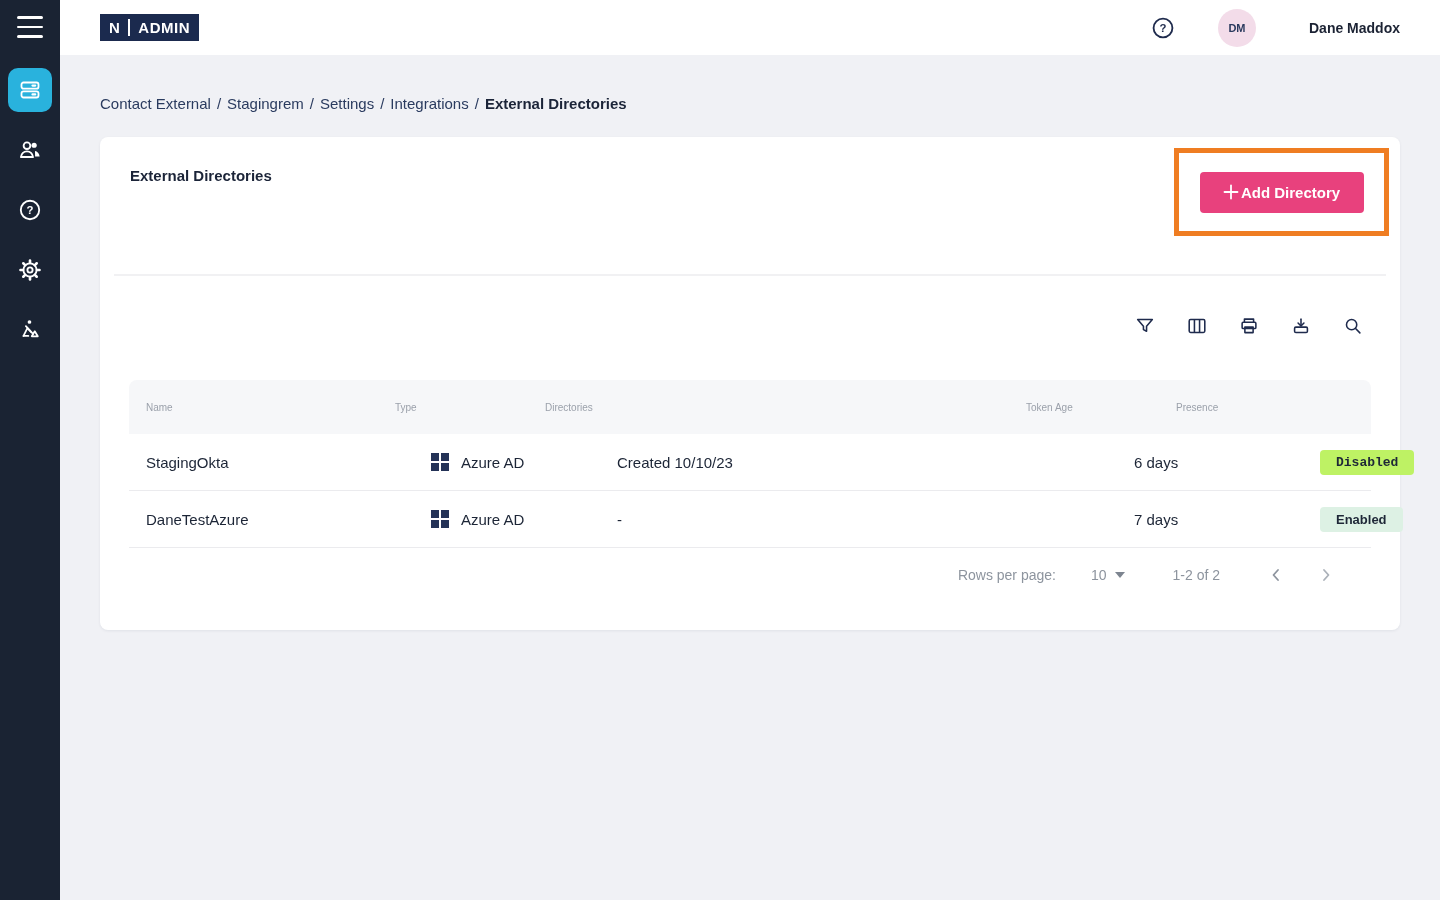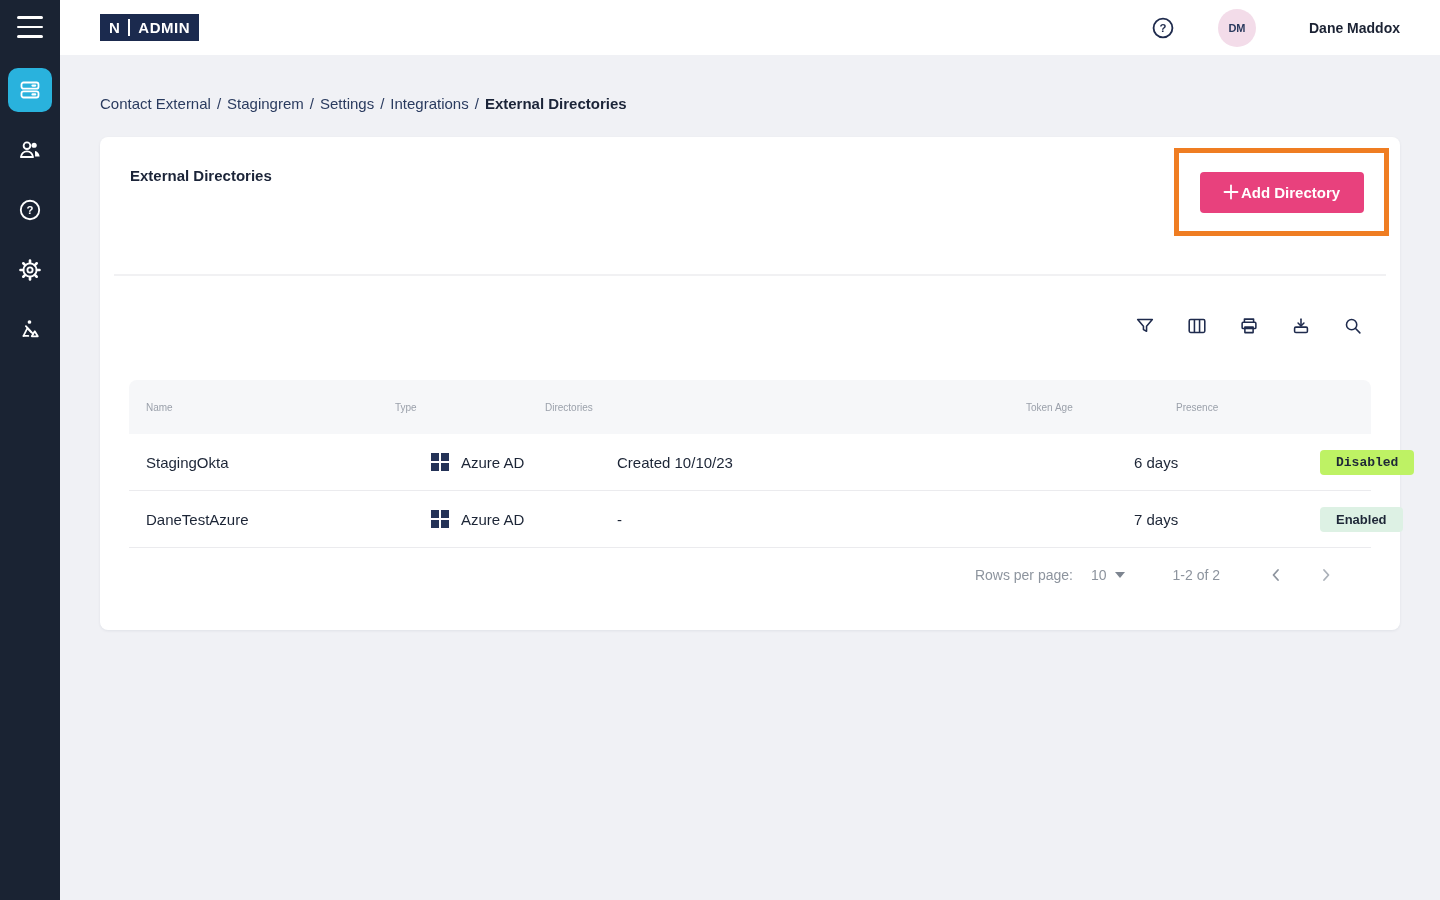--- a/index.html
+++ b/index.html
@@ -55,21 +55,21 @@
   .azure-icon i { background:#243257; display:block; }
   .badge { display:inline-block; padding:5px 16px; border-radius:4px; font-size:13px; font-weight:bold; color:#1e2737; }
   .badge-gray { background:#bef264;font-family:Liberation Mono, monospace; }
   .badge-green { background:#ddf1e4; }
   .actions-cell { display:flex; justify-content:flex-end; padding-right:30px; }
   .dots { display:flex; gap:3.5px; cursor:pointer; padding:6px 2px; }
   .dots i { width:4px; height:4px; border-radius:50%; background:#2a3550; display:block; }
 
   
   .pagination { position:absolute; right:60px; top:418px; height:40px; display:flex; align-items:center; color:#8d949e; font-size:14px; }
-  .rpp-label { margin-right:18px; }
+  .rpp-label { margin-right:35px; }
   .rpp-select { display:flex; align-items:center; gap:8px; cursor:pointer; margin-right:48px; }
   .caret { width:0; height:0; border-left:5px solid transparent; border-right:5px solid transparent; border-top:6px solid #7d8590; }
   .range { margin-right:42px; }
   .page-btn { width:28px; height:28px; display:flex; align-items:center; justify-content:center; cursor:pointer; color:#99a0a8; }
   .page-btn.prev { margin-right:22px; }
 </style>
 </head>
 <body>
 
 <div class="sidebar">

